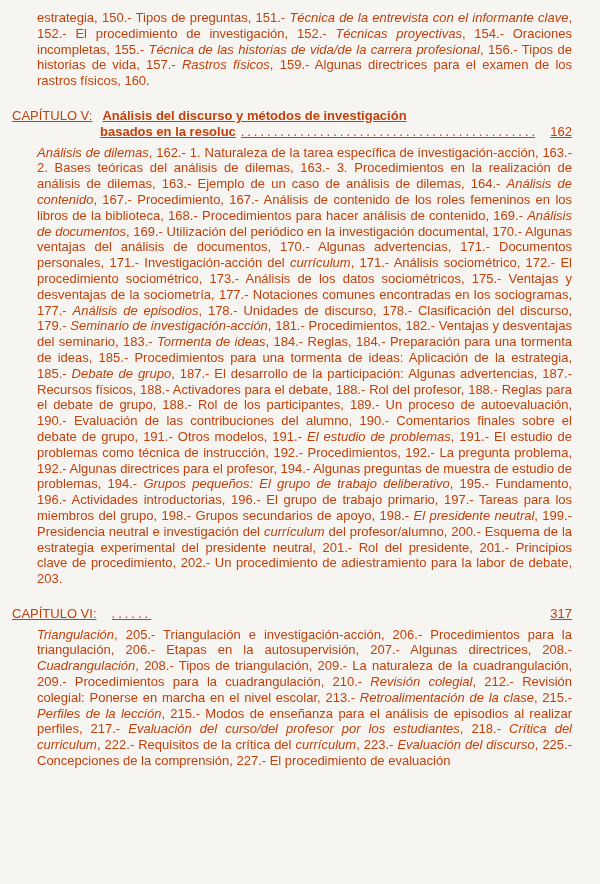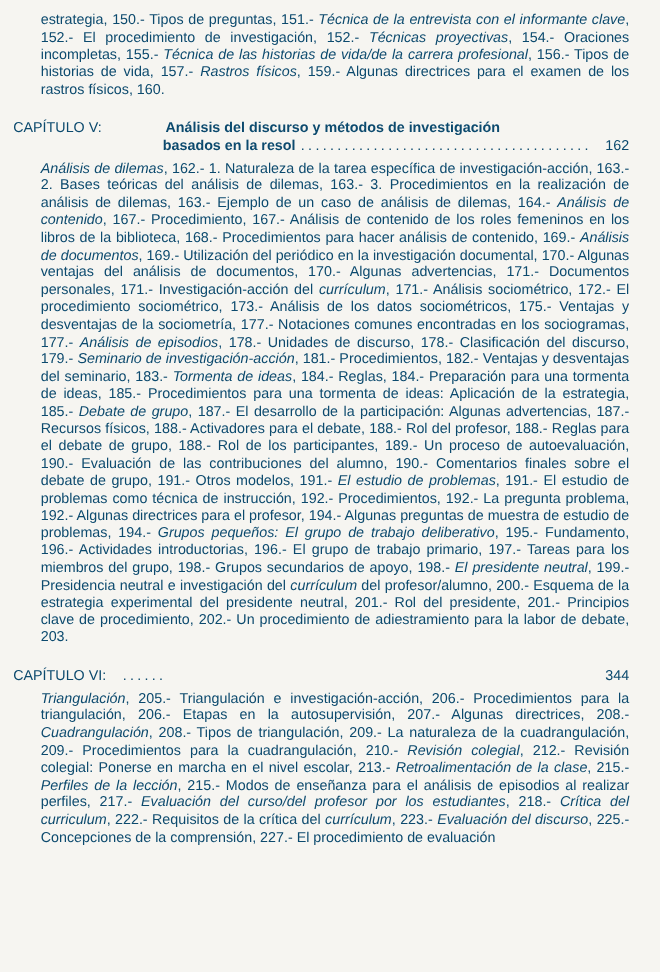--- a/index.html
+++ b/index.html
@@ -10,40 +10,41 @@
     width: 600px;
     height: 884px;
     background: #e9e8e4;
     font-family: "Liberation Sans", sans-serif;
   }
   .page {
     width: 600px;
     height: 884px;
     box-sizing: border-box;
     background: #f6f5f1;
-    color: #0c4a6e;
+    color: #c2410c;
     padding: 10px 28px 0 12px;
     font-size: 13px;
     line-height: 15.8px;
     overflow: hidden;
   }
   .par {
     margin: 0 0 0 25px;
     text-align: justify;
   }
   .it { font-style: italic; }
-  .ch-title { font-weight: bold; margin-left: 48px; }
+  .ch-title { font-weight: bold; }
   .chapter {
     margin-top: 19px;
     margin-bottom: 5px;
   }
   .ch-line {
     display: flex;
     align-items: flex-start;
     white-space: nowrap;
+    text-decoration: underline;
   }
   .ch-line2 {
     padding-left: 88px;
   }
   .ch-label {
     margin-right: 10px;
     flex: 0 0 auto;
   }
   .ch-title {
     flex: 0 1 auto;
@@ -79,19 +80,19 @@
       <span class="ch-page">162</span>
     </div>
   </div>
 
   <p class="par"><span class="it">Análisis de dilemas</span><span>, 162.- 1. Naturaleza de la tarea específica de investigación-acción, 163.- 2. Bases teóricas del análisis de dilemas, 163.- 3. Procedimientos en la realización de análisis de dilemas, 163.- Ejemplo de un caso de análisis de dilemas, 164.- </span><span class="it">Análisis de contenido</span><span>, 167.- Procedimiento, 167.- Análisis de contenido de los roles femeninos en los libros de la biblioteca, 168.- Procedimientos para hacer análisis de contenido, 169.- </span><span class="it">Análisis de documentos</span><span>, 169.- Utilización del periódico en la investigación documental, 170.- Algunas ventajas del análisis de documentos, 170.- Algunas advertencias, 171.- Documentos personales, 171.- Investigación-acción del </span><span class="it">currículum</span><span>, 171.- Análisis sociométrico, 172.- El procedimiento sociométrico, 173.- Análisis de los datos sociométricos, 175.- Ventajas y desventajas de la sociometría, 177.- Notaciones comunes encontradas en los sociogramas, 177.- </span><span class="it">Análisis de episodios</span><span>, 178.- Unidades de discurso, 178.- Clasificación del discurso, 179.- </span><span class="it">Seminario de investigación-acción</span><span>, 181.- Procedimientos, 182.- Ventajas y desventajas del seminario, 183.- </span><span class="it">Tormenta de ideas</span><span>, 184.- Reglas, 184.- Preparación para una tormenta de ideas, 185.- Procedimientos para una tormenta de ideas: Aplicación de la estrategia, 185.- </span><span class="it">Debate de grupo</span><span>, 187.- El desarrollo de la participación: Algunas advertencias, 187.- Recursos físicos, 188.- Activadores para el debate, 188.- Rol del profesor, 188.- Reglas para el debate de grupo, 188.- Rol de los participantes, 189.- Un proceso de autoevaluación, 190.- Evaluación de las contribuciones del alumno, 190.- Comentarios finales sobre el debate de grupo, 191.- Otros modelos, 191.- </span><span class="it">El estudio de problemas</span><span>, 191.- El estudio de problemas como técnica de instrucción, 192.- Procedimientos, 192.- La pregunta problema, 192.- Algunas directrices para el profesor, 194.- Algunas preguntas de muestra de estudio de problemas, 194.- </span><span class="it">Grupos pequeños: El grupo de trabajo deliberativo</span><span>, 195.- Fundamento, 196.- Actividades introductorias, 196.- El grupo de trabajo primario, 197.- Tareas para los miembros del grupo, 198.- Grupos secundarios de apoyo, 198.- </span><span class="it">El presidente neutral</span><span>, 199.- Presidencia neutral e investigación del </span><span class="it">currículum</span><span> del profesor/alumno, 200.- Esquema de la estrategia experimental del presidente neutral, 201.- Rol del presidente, 201.- Principios clave de procedimiento, 202.- Un procedimiento de adiestramiento para la labor de debate, 203.</span></p>
 
   <div class="chapter">
     <div class="ch-line">
       <span class="ch-label">CAPÍTULO VI:</span>
       <span class="leader">......</span>
-      <span class="ch-page">344</span>
+      <span class="ch-page">317</span>
     </div>
   </div>
 
   <p class="par"><span class="it">Triangulación</span><span>, 205.- Triangulación e investigación-acción, 206.- Procedimientos para la triangulación, 206.- Etapas en la autosupervisión, 207.- Algunas directrices, 208.- </span><span class="it">Cuadrangulación</span><span>, 208.- Tipos de triangulación, 209.- La naturaleza de la cuadrangulación, 209.- Procedimientos para la cuadrangulación, 210.- </span><span class="it">Revisión colegial</span><span>, 212.- Revisión colegial: Ponerse en marcha en el nivel escolar, 213.- </span><span class="it">Retroalimentación de la clase</span><span>, 215.- </span><span class="it">Perfiles de la lección</span><span>, 215.- Modos de enseñanza para el análisis de episodios al realizar perfiles, 217.- </span><span class="it">Evaluación del curso/del profesor por los estudiantes</span><span>, 218.- </span><span class="it">Crítica del curriculum</span><span>, 222.- Requisitos de la crítica del </span><span class="it">currículum</span><span>, 223.- </span><span class="it">Evaluación del discurso</span><span>, 225.- Concepciones de la comprensión, 227.- El procedimiento de evaluación</span></p>
 
 </div>
 
 </body></html>

